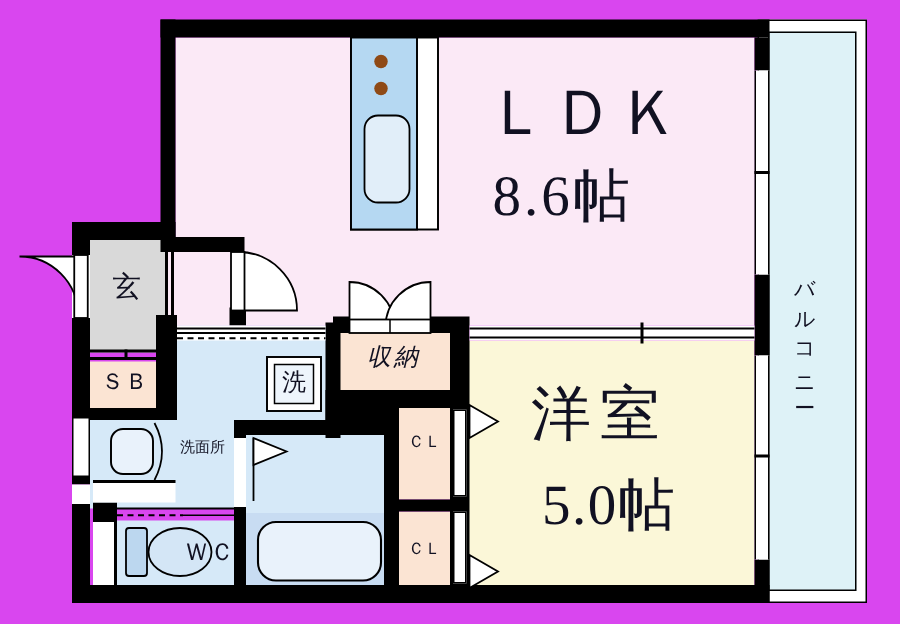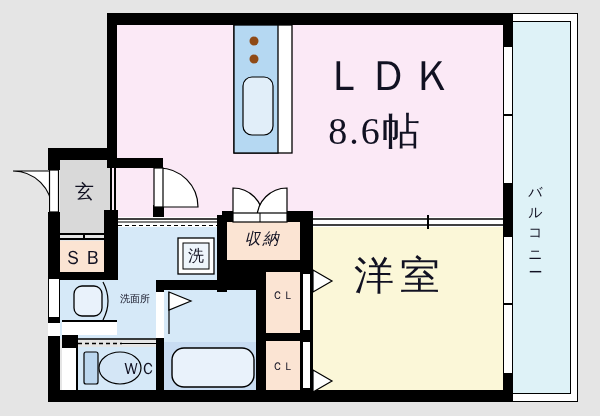--- a/index.html
+++ b/index.html
@@ -1,16 +1,16 @@
 <!DOCTYPE html>
 <html><head>
 <meta charset="utf-8">
 <style>
   html,body{margin:0;padding:0;background:#fff;}
-  .plan{position:relative;width:600px;height:416px;background:#e5e5e5;overflow:hidden;
+  .plan{position:relative;width:600px;height:416px;background:#d946ef;overflow:hidden;
         font-family:"Liberation Serif","DejaVu Serif",serif;}
   .abs{position:absolute;}
   .room{position:absolute;z-index:1;}
   .wall{position:absolute;background:#000;z-index:10;}
   .white{position:absolute;background:#fff;z-index:15;}
   .thin{position:absolute;background:#000;z-index:16;}
   svg.overlay{position:absolute;left:0;top:0;z-index:20;pointer-events:none;}
   .lbl{position:absolute;z-index:40;color:#111122;text-align:center;line-height:1;}
   .vert{writing-mode:vertical-rl;text-orientation:mixed;}
 </style>
@@ -136,25 +136,26 @@
     <rect x="172" y="348" width="82" height="39" rx="12" fill="#e9f2fb" stroke="#000" stroke-width="1.4"></rect>
 
     <rect x="84" y="352" width="14" height="32" rx="2" fill="#bcd7ef" stroke="#000" stroke-width="1.2"></rect>
     <ellipse cx="120" cy="368" rx="21" ry="16" fill="#d4e6f6" stroke="#000" stroke-width="1.2"></ellipse>
   </svg>
 
   <div class="lbl" style="left:280px;top:55px;width:220px;font-size:42px;letter-spacing:2px;">ＬＤＫ</div>
   <div class="lbl" style="left:255px;top:112px;width:240px;font-size:38px;letter-spacing:2px;">8.6帖</div>
 
   <div class="lbl" style="left:300px;top:256px;width:200px;font-size:40px;letter-spacing:6px;">洋室</div>
+  <div class="lbl" style="left:300px;top:318px;width:212px;font-size:38px;letter-spacing:1px;">5.0帖</div>
 
   <div class="lbl vert" style="left:528px;top:158px;height:130px;font-size:14px;letter-spacing:6px;">バルコニー</div>
 
   <div class="lbl" style="left:58px;top:182px;width:53px;font-size:19px;">玄</div>
-  <div class="lbl" style="left:58px;top:248px;width:51px;font-size:19px;letter-spacing:1px;">ＳＢ</div>
+  <div class="lbl" style="left:58px;top:248px;width:51px;font-size:15px;letter-spacing:1px;">ＳＢ</div>
   <div class="lbl" style="left:225px;top:231px;width:75px;font-size:16px;letter-spacing:2px;font-style:italic;">収納</div>
   <div class="lbl" style="left:264px;top:290px;width:38px;font-size:11px;">ＣＬ</div>
   <div class="lbl" style="left:264px;top:361px;width:38px;font-size:11px;">ＣＬ</div>
   <div class="lbl" style="left:183px;top:248px;width:26px;font-size:16px;">洗</div>
   <div class="lbl" style="left:110px;top:294px;width:50px;font-size:10px;">洗面所</div>
   <div class="lbl" style="left:100px;top:361px;width:80px;font-size:16px;letter-spacing:1px;">ＷＣ</div>
 
 </div>
 
 </body></html>

